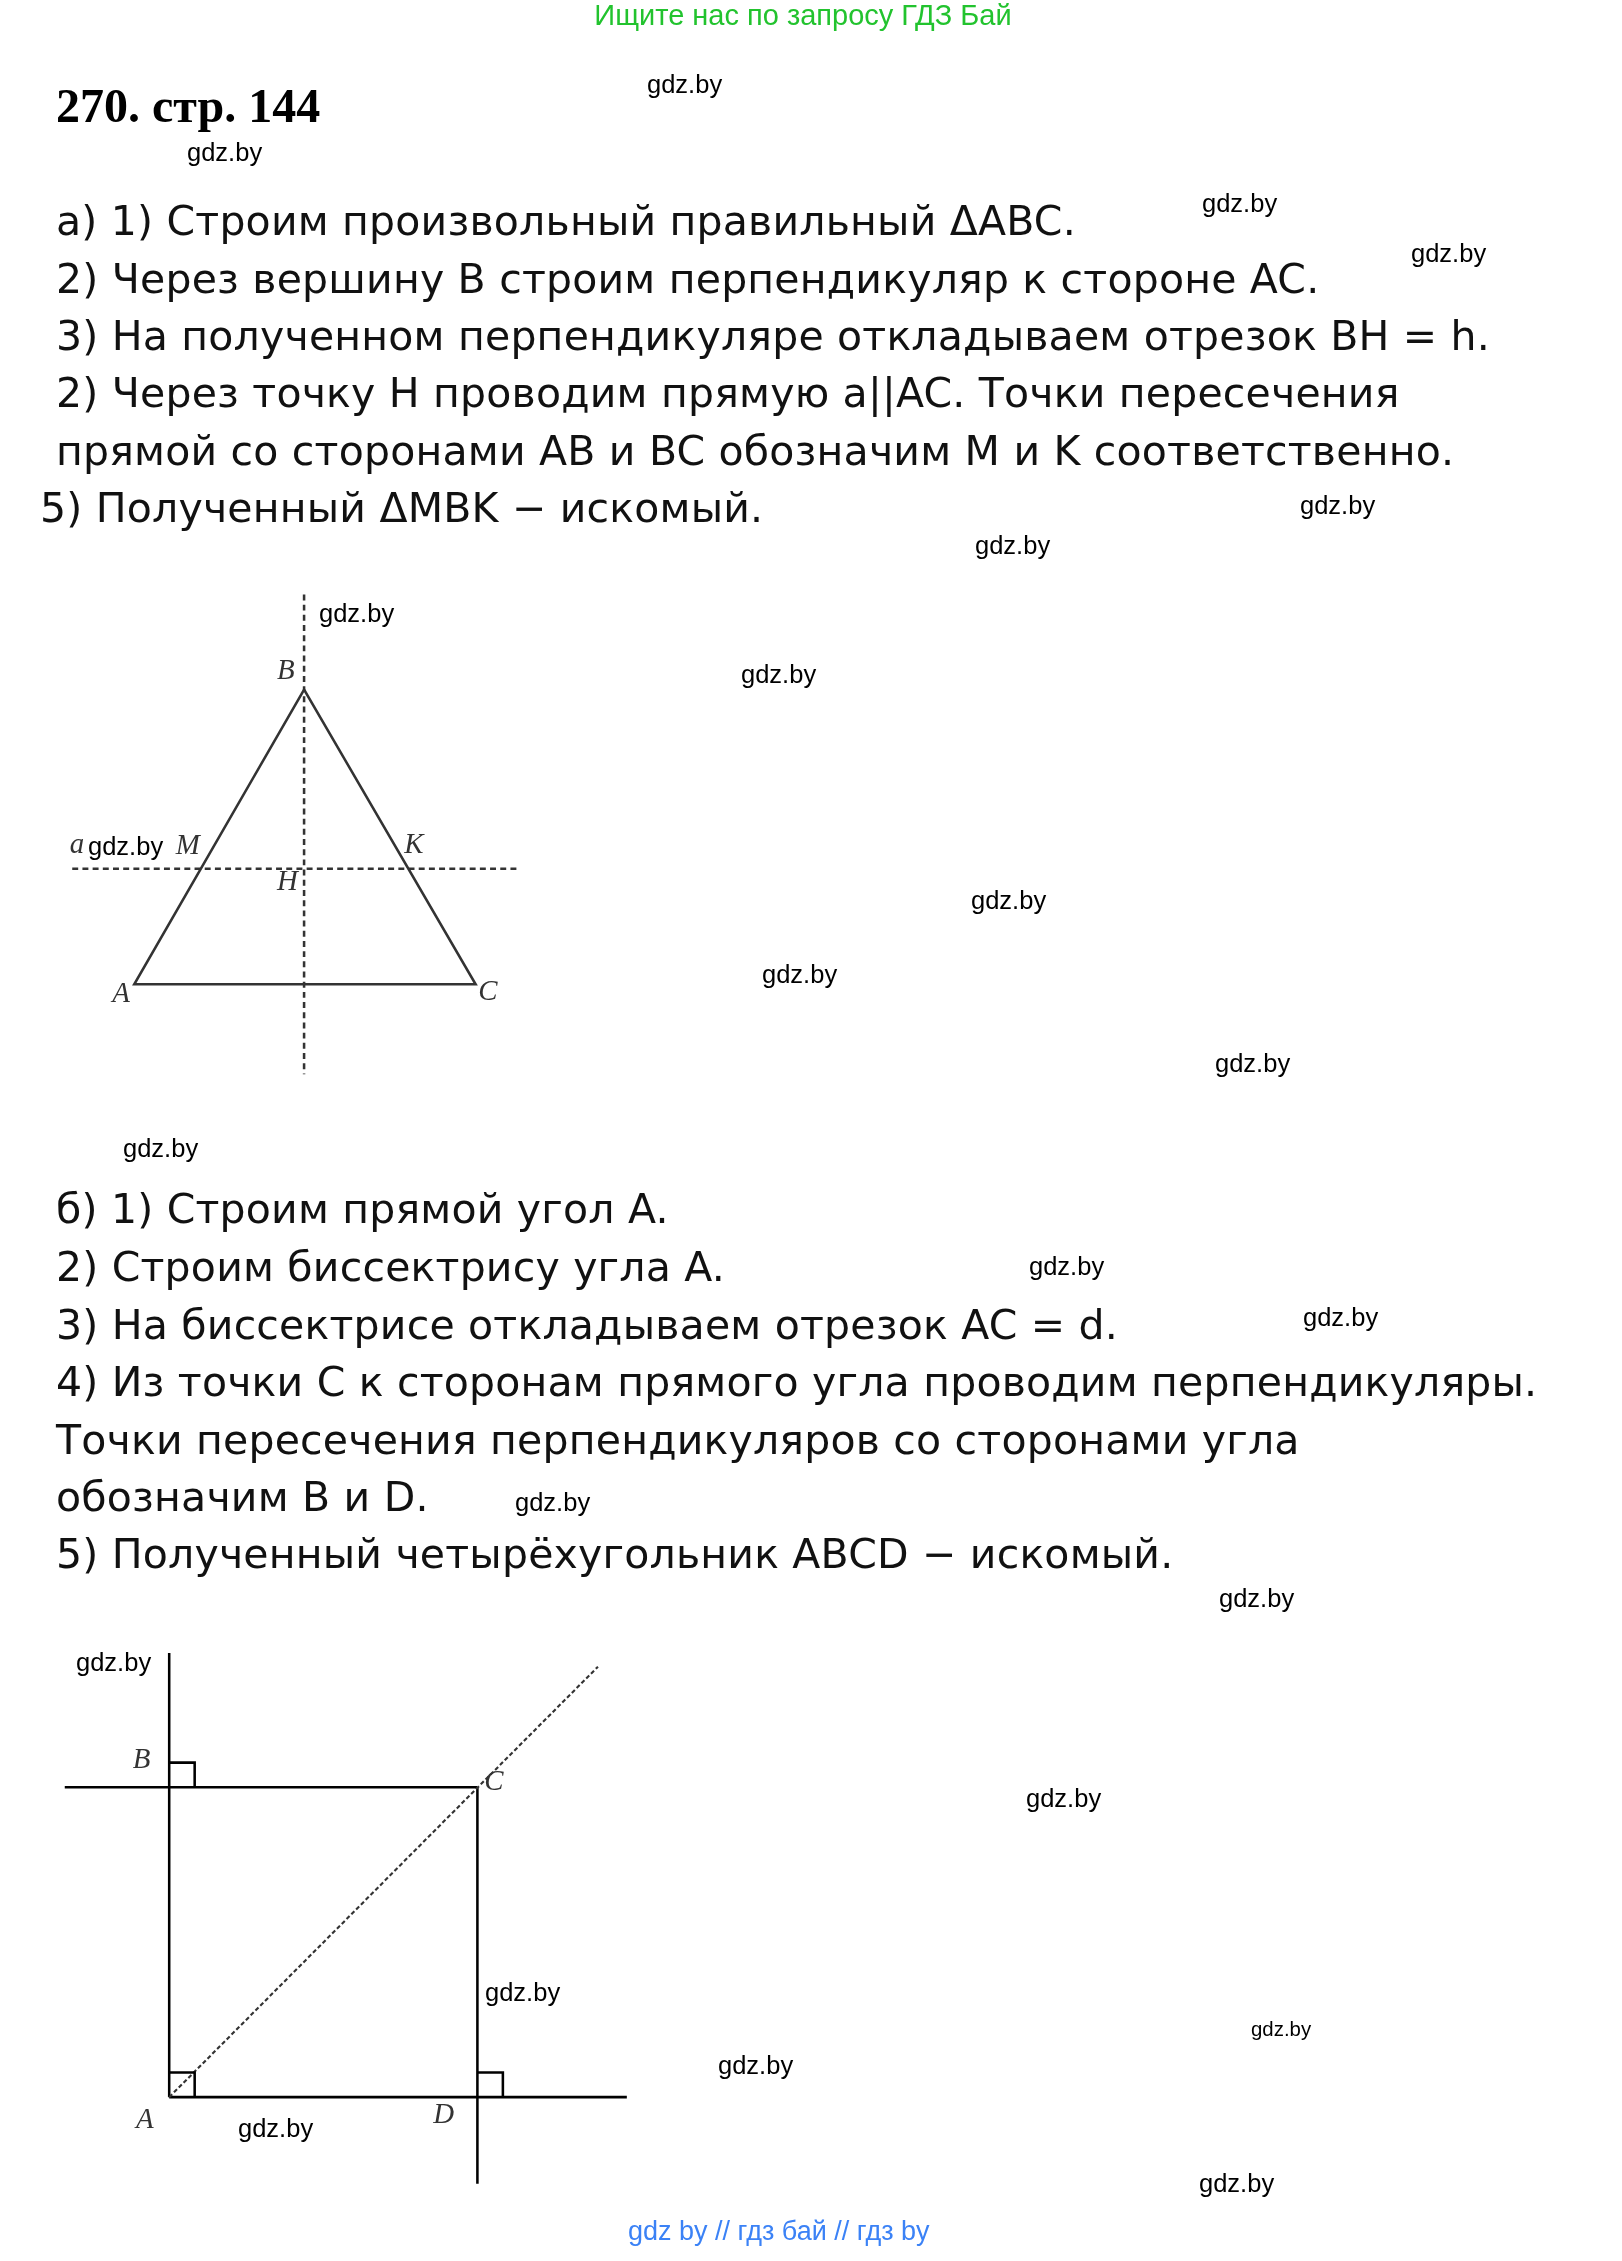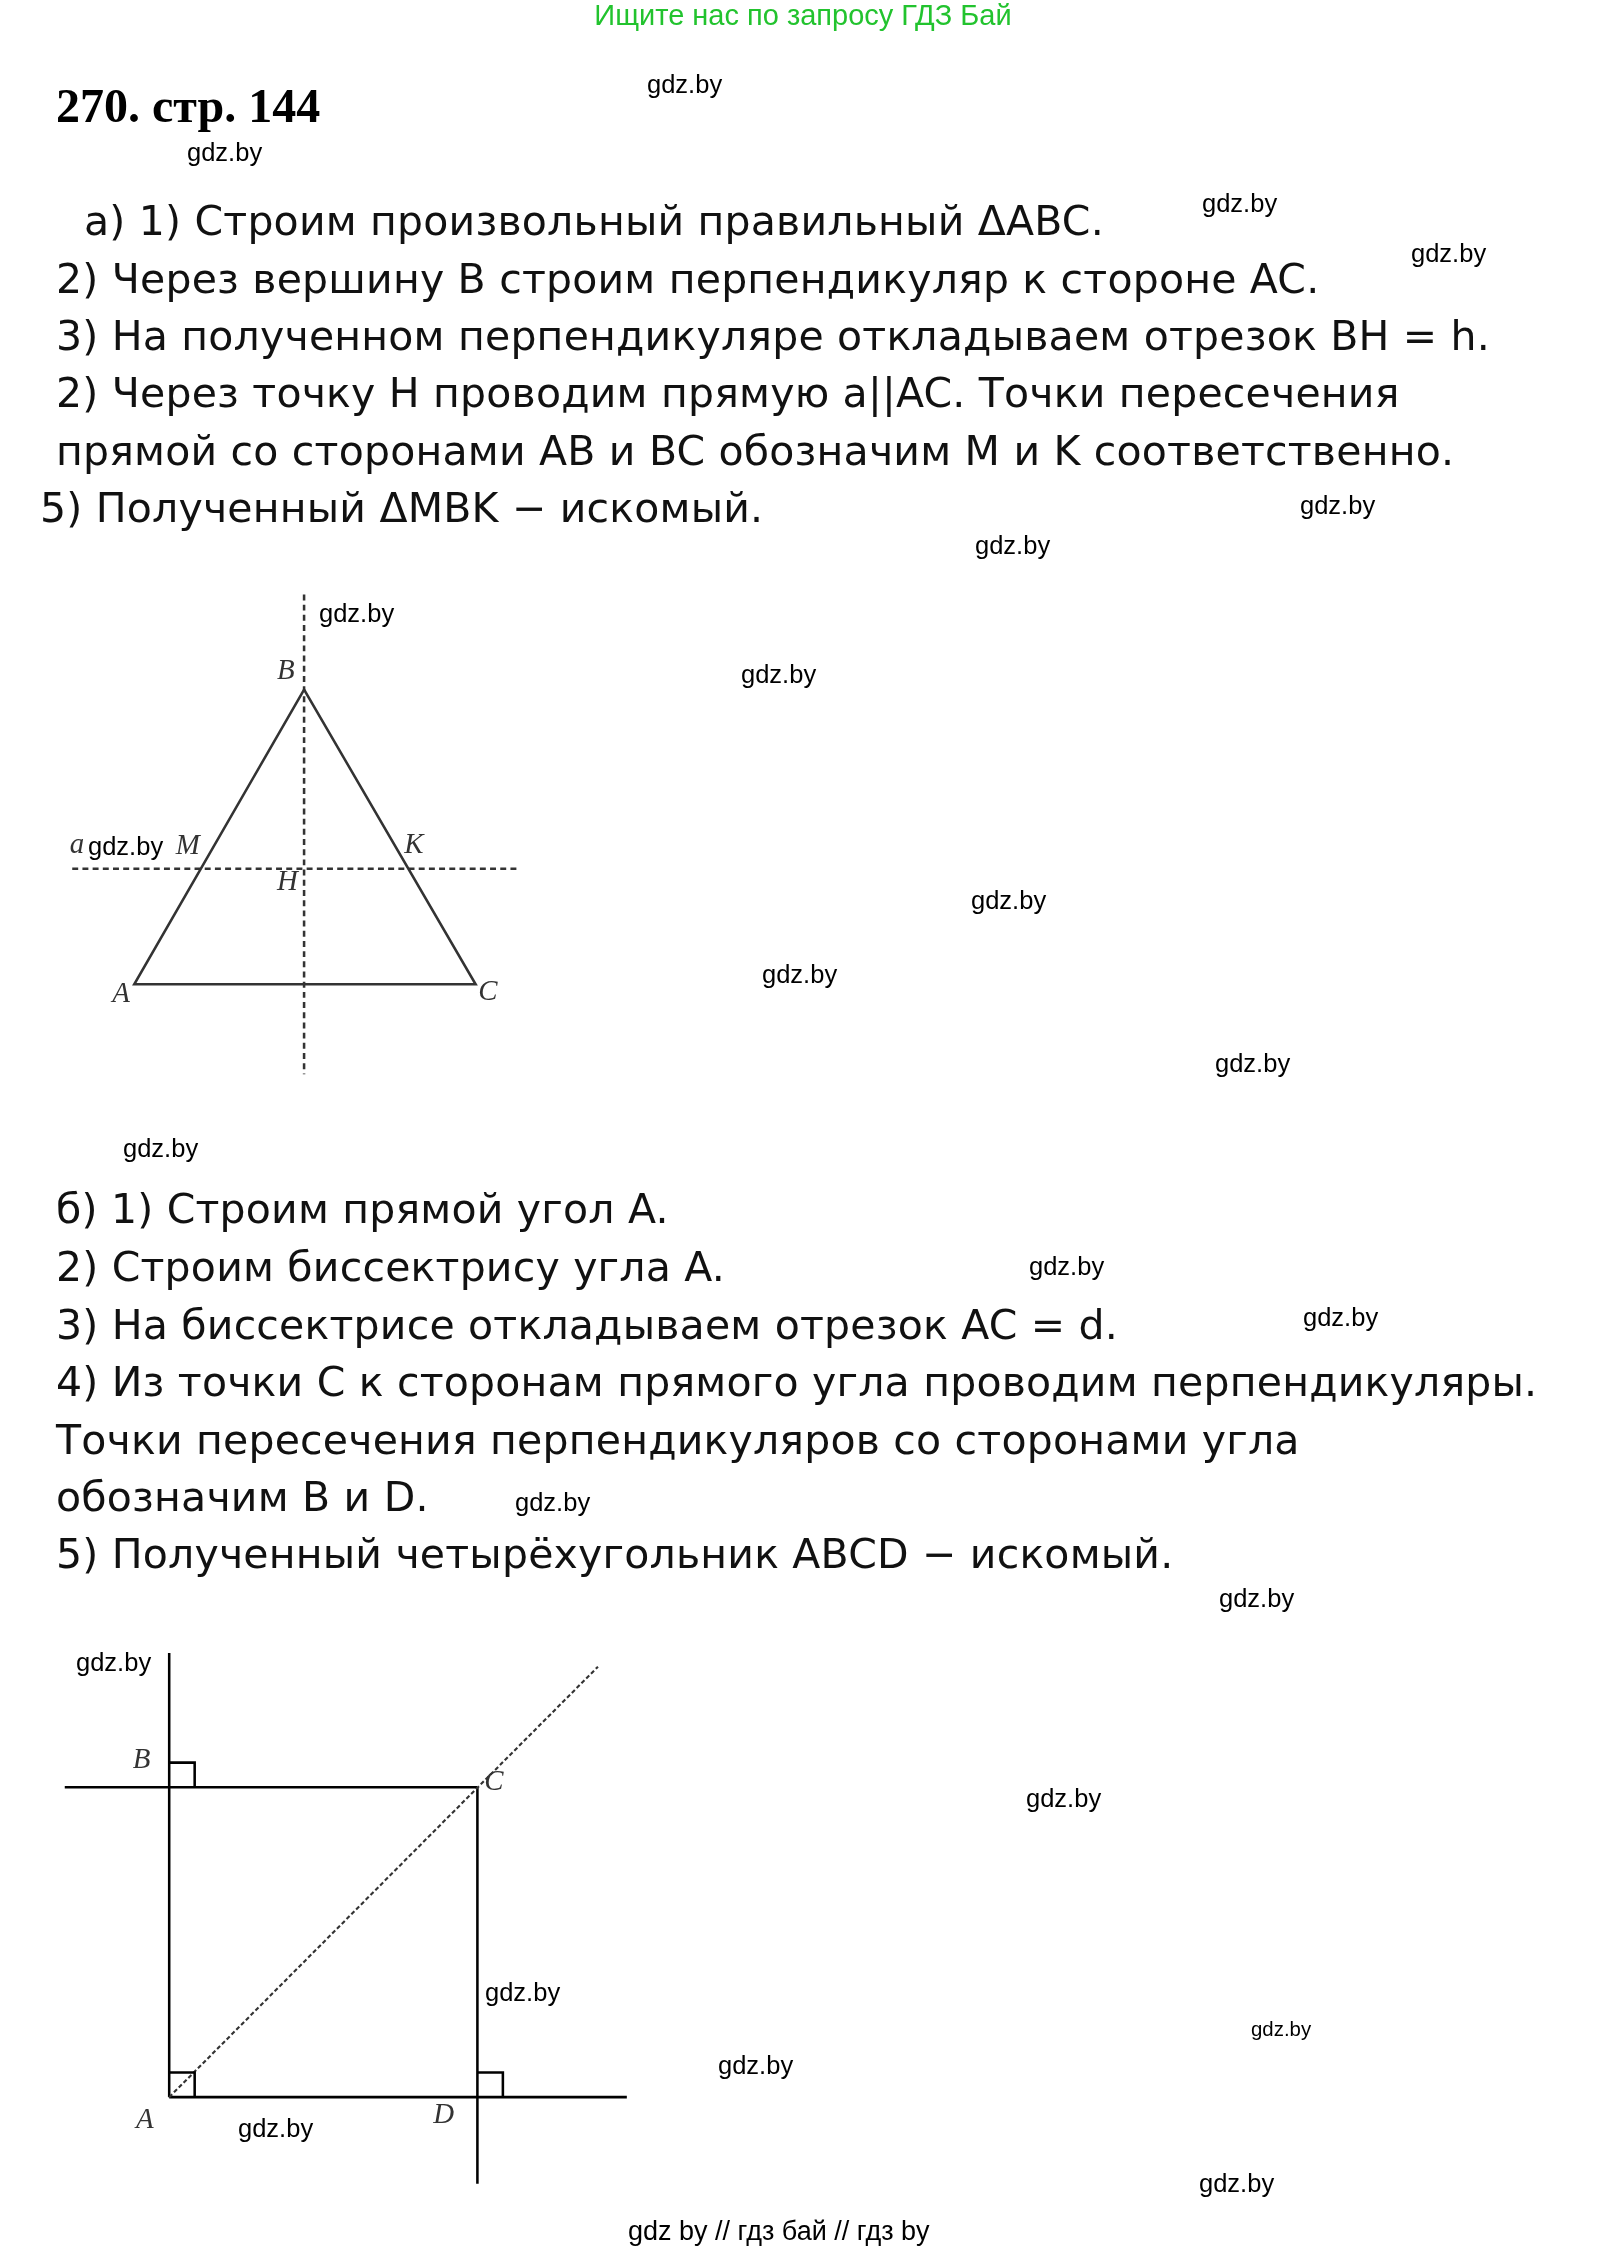--- a/index.html
+++ b/index.html
@@ -3,32 +3,32 @@
 <meta charset="utf-8">
 <style>
   html, body { margin:0; padding:0; background:#ffffff; }
   body { width:1623px; height:2261px; position:relative; overflow:hidden; }
   .abs { position:absolute; white-space:nowrap; }
   .top-banner { left:0; width:1606px; top:0; text-align:center; font-family:"Liberation Sans", sans-serif; font-size:29px; color:#22c32e; line-height:31px; }
   .title { font-family:"Liberation Serif", serif; font-weight:bold; font-size:48px; color:#000; }
   .line { font-family:"DejaVu Sans", sans-serif; font-size:41px; color:#111; line-height:49px; letter-spacing:0.2px; }
   .wm { font-family:"Liberation Sans", sans-serif; font-size:25.5px; color:#000; }
   .wm-small { font-size:20.4px; }
-  .footer { font-family:"Liberation Sans", sans-serif; font-size:27px; color:#000000; }
+  .footer { font-family:"Liberation Sans", sans-serif; font-size:27px; color:#3b82f6; }
   svg { position:absolute; overflow:visible; }
   .lbl { font-family:"Liberation Serif", serif; font-style:italic; font-size:34px; fill:#333; }
 </style>
 </head>
 <body>
 
 <div class="abs top-banner">Ищите нас по запросу ГДЗ Бай</div>
 
 <div class="abs title" style="left:56px; top:78px;">270. стр. 144</div>
 
-<div class="abs line" style="left:56px; top:197px;margin-left:28px;">а) 1) Строим произвольный правильный ΔABC.</div>
+<div class="abs line" style="left:56px; top:197px;">а) 1) Строим произвольный правильный ΔABC.</div>
 <div class="abs line" style="left:56px; top:255px;">2) Через вершину B строим перпендикуляр к стороне AC.</div>
 <div class="abs line" style="left:56px; top:312px;">3)  На полученном перпендикуляре откладываем отрезок BH = h.</div>
 <div class="abs line" style="left:56px; top:369px;">2) Через точку H проводим прямую a||AC. Точки пересечения</div>
 <div class="abs line" style="left:56px; top:427px;">прямой со сторонами AB и BC обозначим M и K соответственно.</div>
 <div class="abs line" style="left:40px; top:484px;">5) Полученный ΔMBK − искомый.</div>
 
 <svg style="left:0; top:0;" width="1623" height="1104" viewBox="0 0 1911 1300">
   <line x1="358" y1="700" x2="358" y2="1265" stroke="#333" stroke-width="3" stroke-dasharray="7,5"></line>
   <line x1="85" y1="1023" x2="612" y2="1023" stroke="#333" stroke-width="3" stroke-dasharray="7,5"></line>
   <polygon points="358,812 158,1159 560,1159" fill="none" stroke="#333" stroke-width="3"></polygon>

